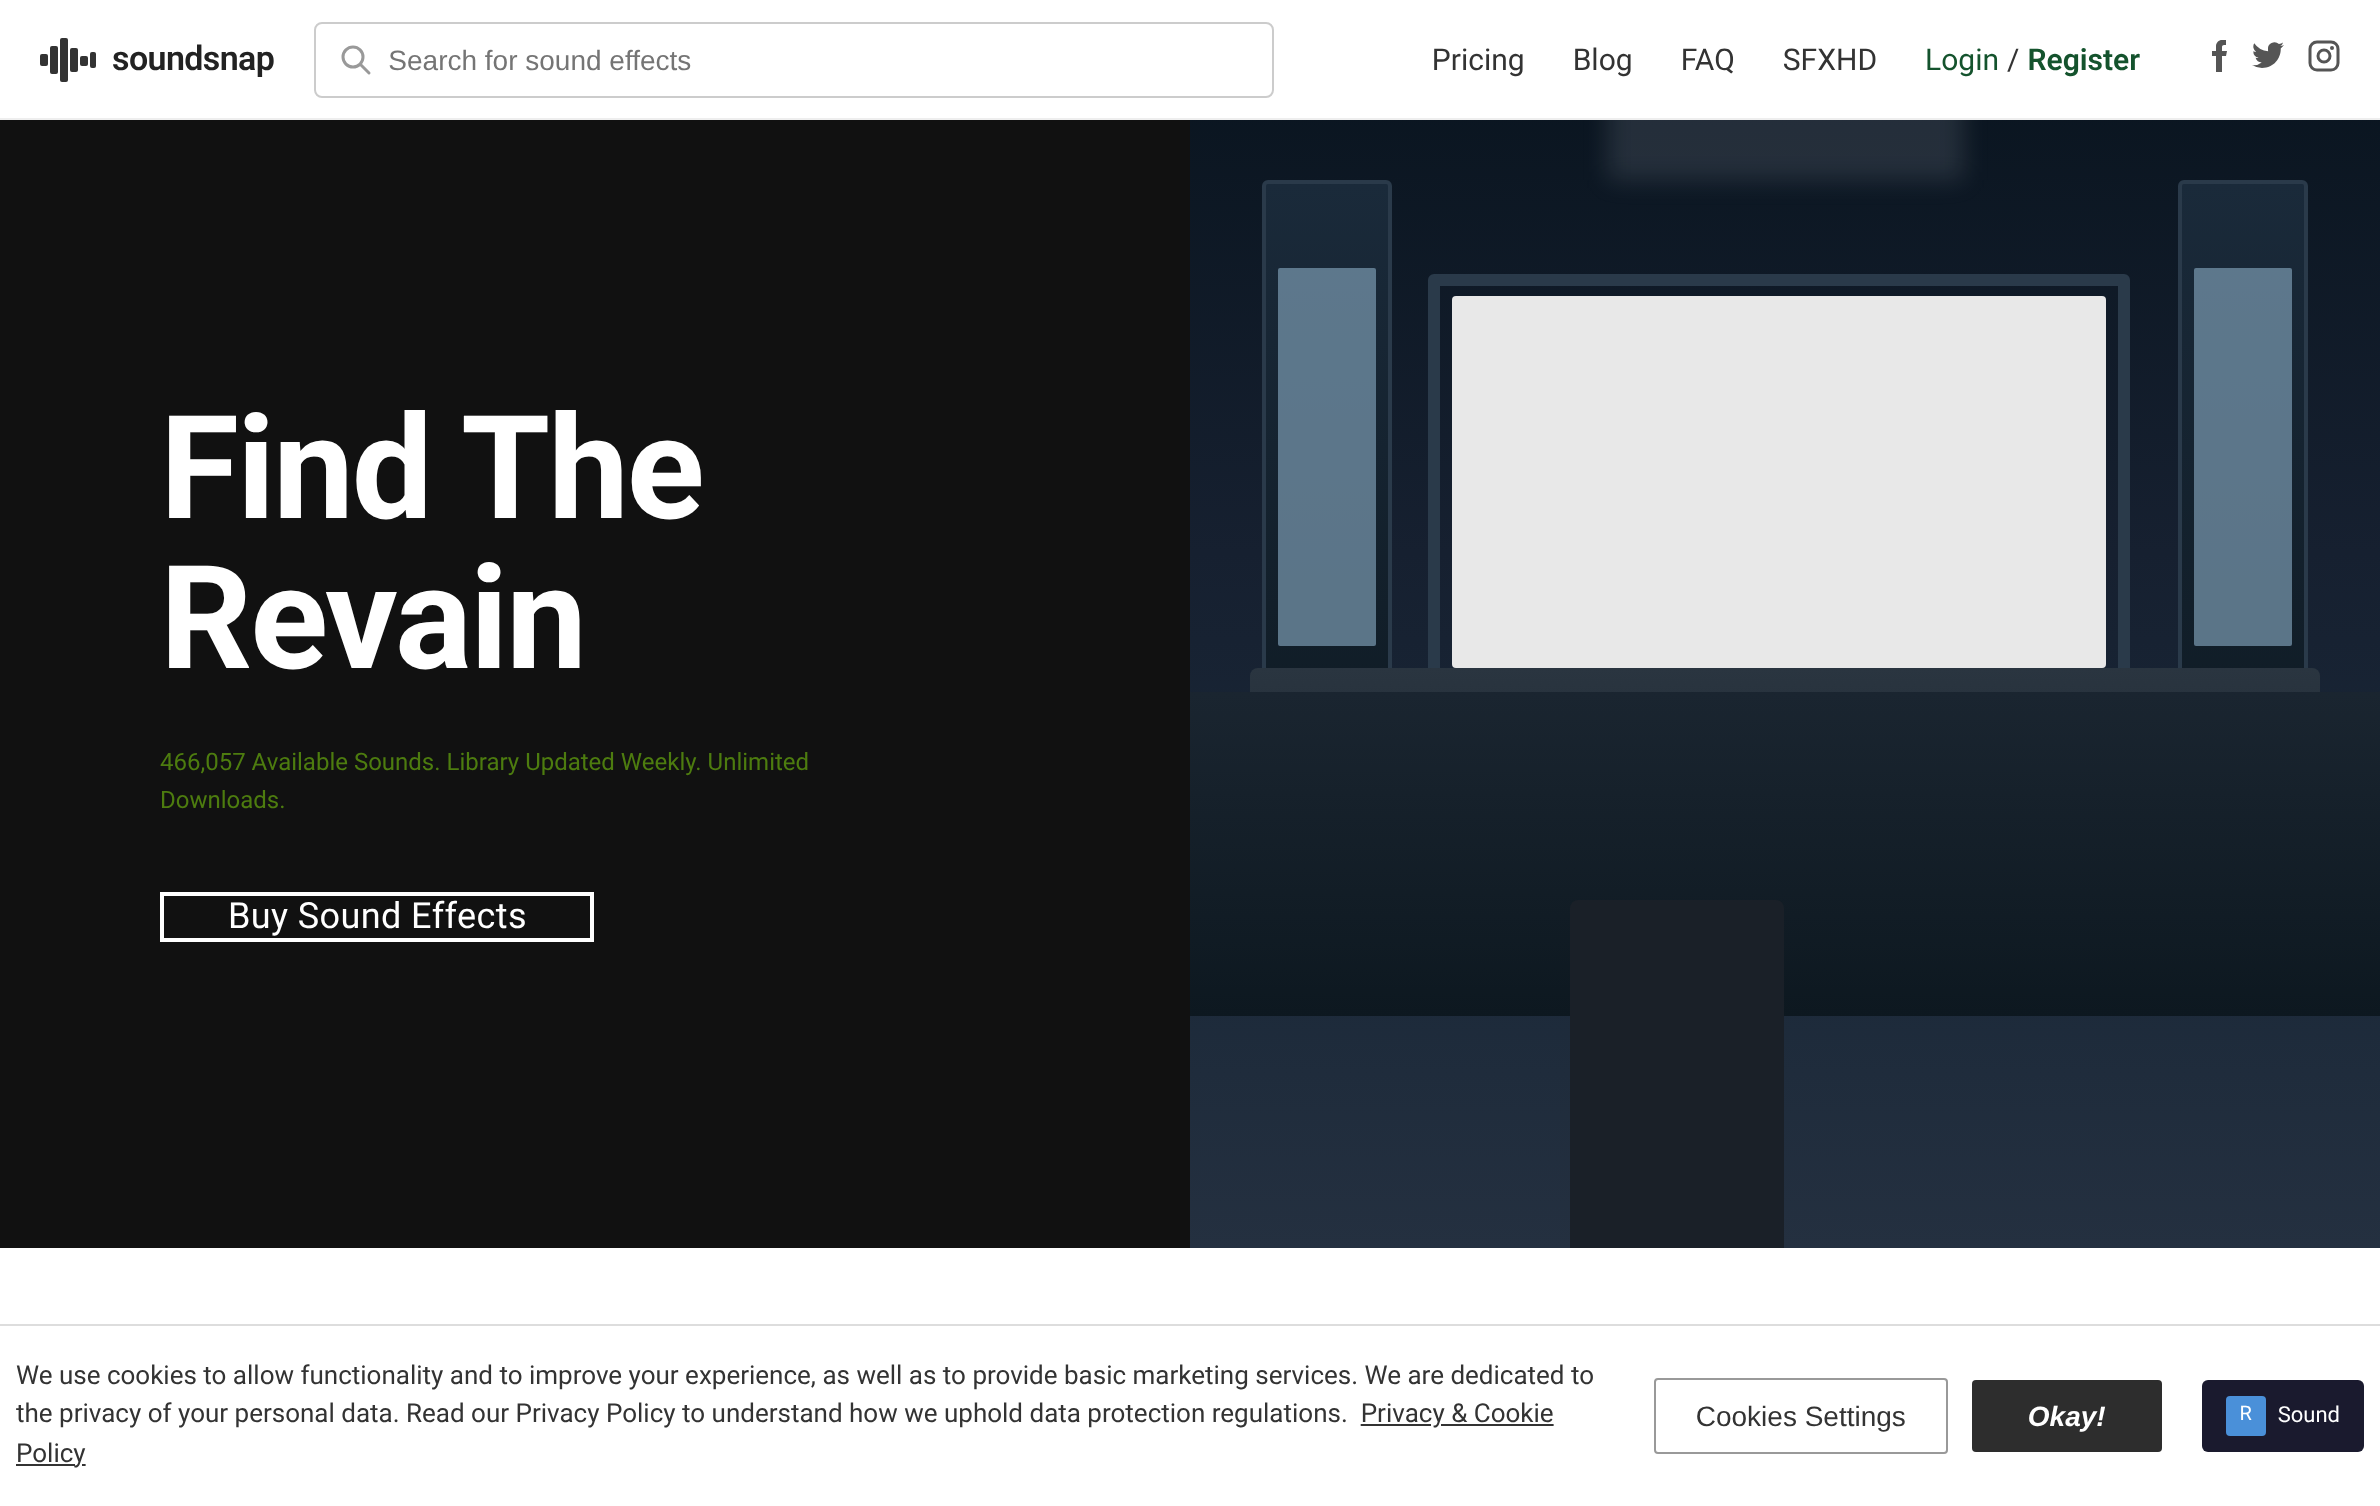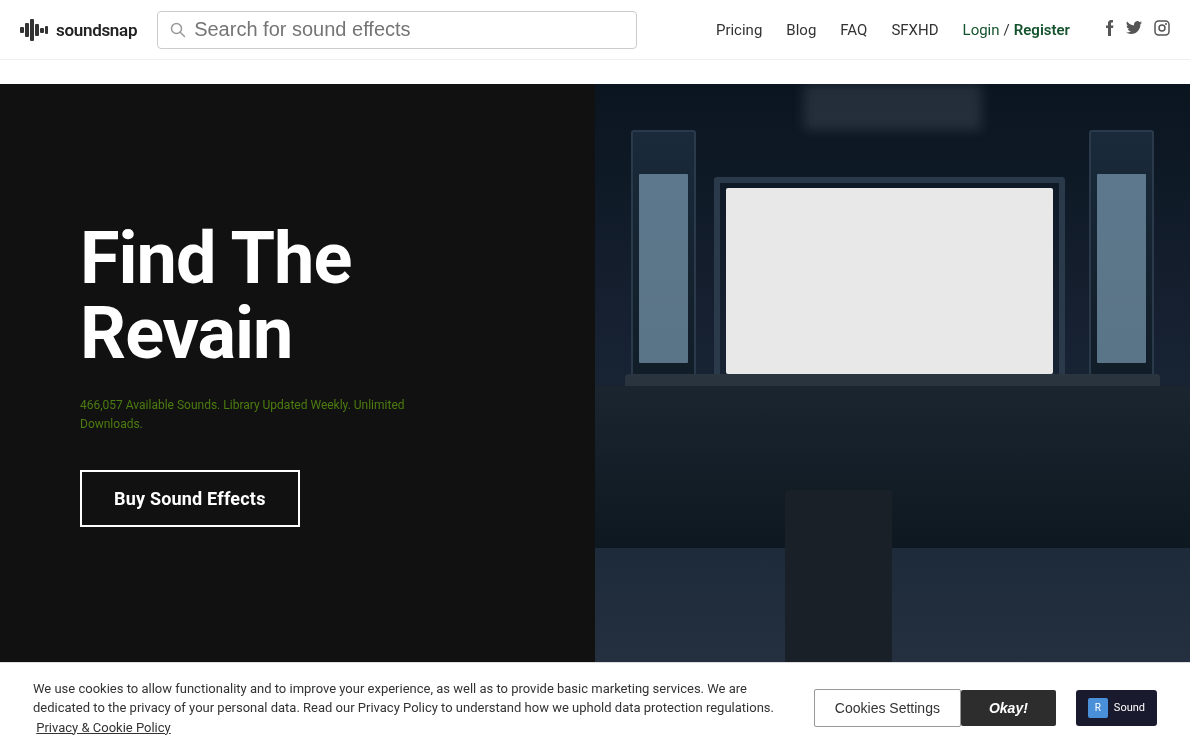--- a/index.html
+++ b/index.html
@@ -45,21 +45,21 @@
       border: 1.5px solid #ccc;
       border-radius: 4px;
       padding: 0 12px;
       height: 38px;
       background: #fff;
       gap: 8px;
     }
     .search-box input {
       border: none;
       outline: none;
-      font-size: 20px;
+      font-size: 14px;
       color: #444;
       width: 100%;
       background: transparent;
     }
     .search-icon-svg {
       color: #999;
       flex-shrink: 0;
     }
     nav {
       display: flex;
@@ -90,21 +90,21 @@
       margin-left: 12px;
     }
     .social-icon {
       color: #555;
       font-size: 16px;
       text-decoration: none;
     }
 
     
     .hero {
-      margin-top: 84px;
+      margin-top: 44px;
       height: 580px;
       display: flex;
       position: relative;
       overflow: hidden;
     }
     .hero-left {
       width: 50%;
       background: #111;
       display: flex;
       flex-direction: column;
@@ -124,23 +124,23 @@
       color: #4d7c0f;
       line-height: 1.6;
       margin-bottom: 36px;
       max-width: 340px;
     }
     .cta-button {
       display: inline-block;
       border: 2px solid #fff;
       color: #fff;
       background: transparent;
-      padding: 16px 32px;
+      padding: 0 32px;
       font-size: 18px;
-      font-weight: 700;
+      font-weight: 400;
       cursor: pointer;
       text-decoration: none;
       letter-spacing: 0.2px;
       width: fit-content;
     }
     .hero-right {
       width: 50%;
       position: relative;
       overflow: hidden;
     }
@@ -266,40 +266,41 @@
       color: #222;
       margin-bottom: 8px;
     }
 
     
     .cookie-banner {
       position: fixed;
       bottom: 0; left: 0; right: 0;
       background: #fff;
       border-top: 1px solid #ddd;
-      padding: 16px 33px;
+      padding: 16px 8px;
       display: flex;
       align-items: center;
       justify-content: space-between;
       z-index: 200;
       gap: 20px;
     }
     .cookie-text {
       font-size: 13px;
       color: #333;
       line-height: 1.5;
       flex: 1;
     }
     .cookie-text a {
       color: #333;
       text-decoration: underline;
     }
     .cookie-actions {
       display: flex;
       align-items: center;
+      gap: 12px;
       flex-shrink: 0;
     }
     .btn-cookie-settings {
       padding: 10px 20px;
       font-size: 14px;
       border: 1px solid #999;
       background: #fff;
       color: #333;
       cursor: pointer;
       border-radius: 2px;

